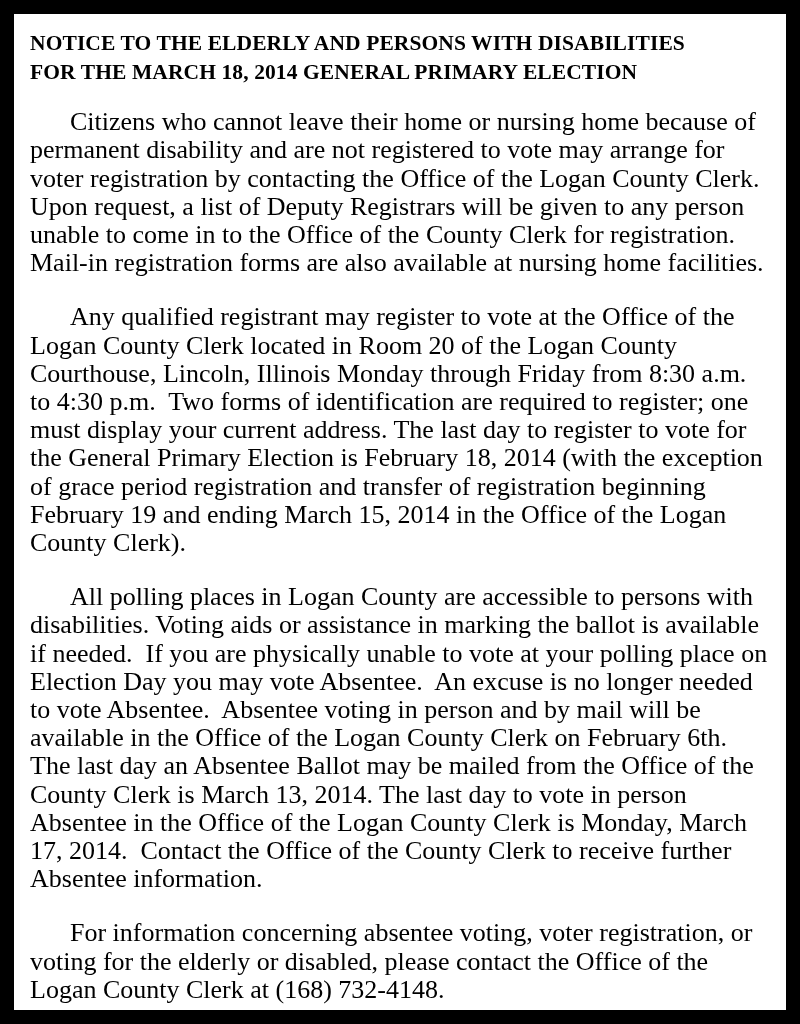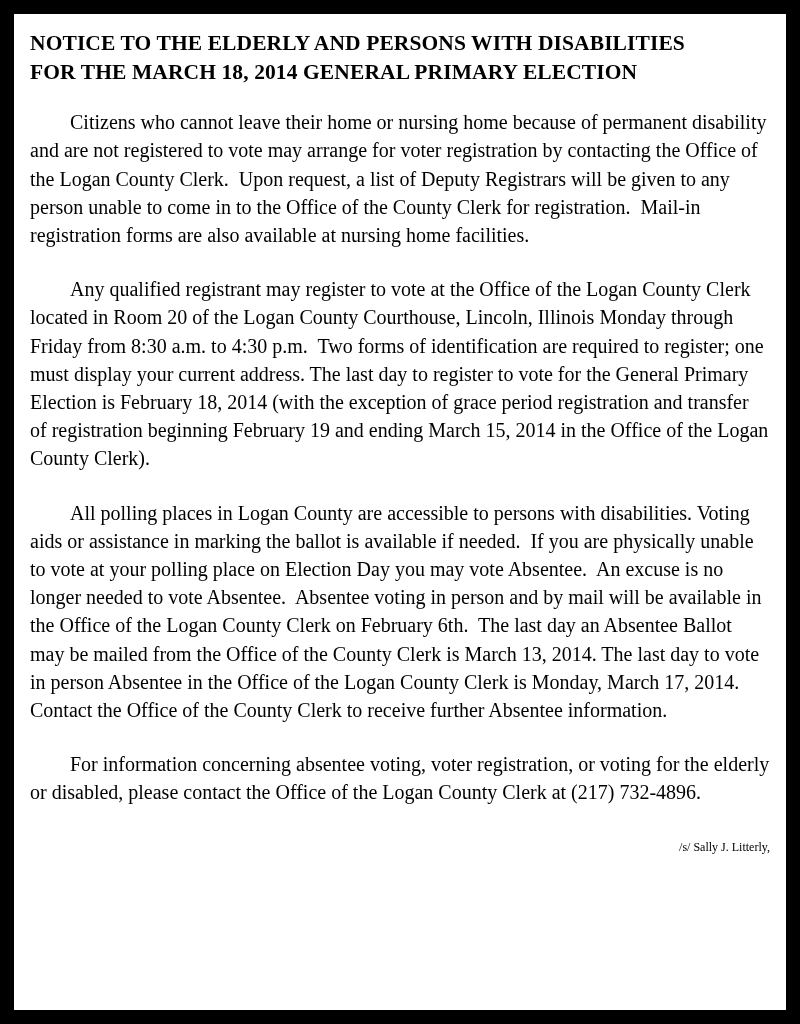--- a/index.html
+++ b/index.html
@@ -18,21 +18,21 @@
   }
   .doc-title {
     font-weight: bold;
     font-size: 21.5px;
     line-height: 1.33;
     white-space: pre-line;
     letter-spacing: 0.1px;
     margin-bottom: 22px;
   }
   .para {
-    font-size: 20px;
+    font-size: 26px;
     line-height: 28.2px;
     text-indent: 40px;
     margin-bottom: 26px;
     white-space: pre-wrap;
   }
   .signature-block {
     margin-top: 4px;
     font-size: 12px;
     line-height: 28.2px;
     text-align: right;
@@ -47,19 +47,19 @@
 
   <h1 class="doc-title">NOTICE TO THE ELDERLY AND PERSONS WITH DISABILITIES
 FOR THE MARCH 18, 2014 GENERAL PRIMARY ELECTION</h1>
 
   <p class="para">Citizens who cannot leave their home or nursing home because of permanent disability and are not registered to vote may arrange for voter registration by contacting the Office of the Logan County Clerk.  Upon request, a list of Deputy Registrars will be given to any person unable to come in to the Office of the County Clerk for registration.  Mail-in registration forms are also available at nursing home facilities.</p>
 
   <p class="para">Any qualified registrant may register to vote at the Office of the Logan County Clerk located in Room 20 of the Logan County Courthouse, Lincoln, Illinois Monday through Friday from 8:30 a.m. to 4:30 p.m.  Two forms of identification are required to register; one must display your current address. The last day to register to vote for the General Primary Election is February 18, 2014 (with the exception of grace period registration and transfer of registration beginning February 19 and ending March 15, 2014 in the Office of the Logan County Clerk).</p>
 
   <p class="para">All polling places in Logan County are accessible to persons with disabilities. Voting aids or assistance in marking the ballot is available if needed.  If you are physically unable to vote at your polling place on Election Day you may vote Absentee.  An excuse is no longer needed to vote Absentee.  Absentee voting in person and by mail will be available in the Office of the Logan County Clerk on February 6th.  The last day an Absentee Ballot may be mailed from the Office of the County Clerk is March 13, 2014. The last day to vote in person Absentee in the Office of the Logan County Clerk is Monday, March 17, 2014.  Contact the Office of the County Clerk to receive further Absentee information.</p>
 
-  <p class="para">For information concerning absentee voting, voter registration, or voting for the elderly or disabled, please contact the Office of the Logan County Clerk at (217) 732-4896.</p>
+  <p class="para">For information concerning absentee voting, voter registration, or voting for the elderly or disabled, please contact the Office of the Logan County Clerk at (168) 732-4148.</p>
 
   <div class="signature-block">
     <div class="signature-line1">/s/ Sally J. Litterly,</div>
   </div>
 
 </div>
 
 </body></html>

